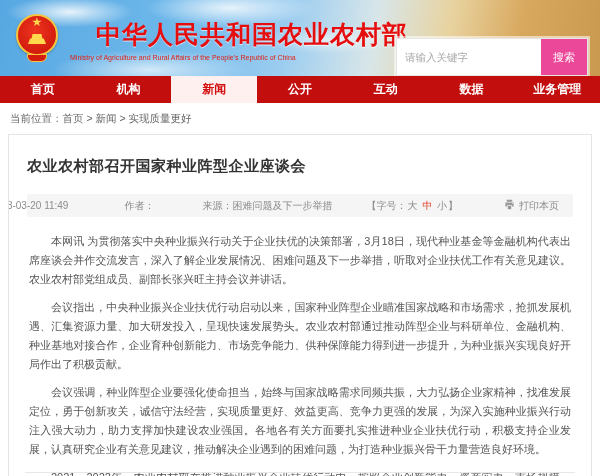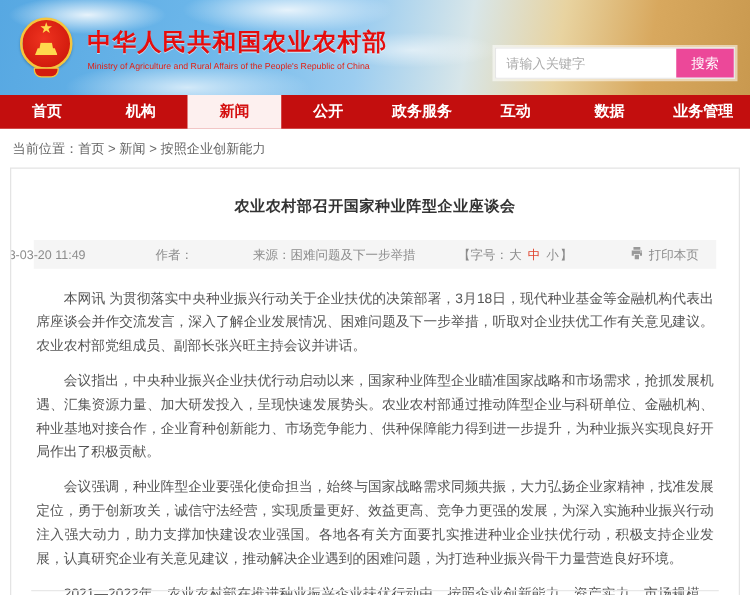--- a/index.html
+++ b/index.html
@@ -21,45 +21,45 @@
   .emblem-circle { position: absolute; left: 2px; top: 0; width: 42px; height: 42px; border-radius: 50%;
     background: radial-gradient(circle at 45% 40%, #ee3320 0%, #d31c0e 70%, #b51208 100%);
     border: 2px solid #f6c53c; box-shadow: 0 1px 2px rgba(0,0,0,.25); }
   .emblem-star { position: absolute; left: 0; top: 1px; width: 46px; text-align: center;
     color: #ffd94d; font-size: 12px; line-height: 14px; }
   .emblem-gate { position: absolute; left: 14px; top: 20px; width: 18px; height: 10px;
     background: #ffd94d; clip-path: polygon(0 100%, 12% 45%, 20% 45%, 25% 0, 75% 0, 80% 45%, 88% 45%, 100% 100%); }
   .emblem-ribbon { position: absolute; left: 13px; top: 40px; width: 20px; height: 8px;
     background: #d31c0e; border: 1px solid #f6c53c; border-radius: 0 0 6px 6px; }
   .site-titles { margin-left: 10px; }
-  .site-title { color: #e50d0d; font-weight: bold; font-size: 19px; letter-spacing: 1px;
-    text-shadow: 0 1px 0 rgba(255,255,255,.6); white-space: nowrap; }
+  .site-title { color: #e50d0d; font-weight: bold; font-size: 25px; letter-spacing: 1px;
+    text-shadow: 0 1px 0 rgba(255,255,255,.6); white-space: nowrap; margin-left: 26px; }
   .site-subtitle { color: #e02015; font-size: 7px; margin-top: 3px; white-space: nowrap; }
 
-  .search-box { position: absolute; right: 12px; top: 38px; display: flex; width: 192px; height: 25px;
+  .search-box { position: absolute; right: 12px; top: 38px; display: flex; width: 192px; height: 38px;
     background: #fff; border: 1px solid #e6e6e6; box-shadow: 0 0 0 2px rgba(255,255,255,.55); }
   .search-input { flex: 1; border: none; outline: none; padding: 0 8px; font-size: 10.5px; color: #333; min-width: 0; }
   .search-input::placeholder { color: #aaa; }
   .search-btn { width: 46px; border: none; background: #ec4899; color: #fff; font-size: 11px; cursor: pointer; }
 
   
   .nav { display: flex; width: 600px; height: 27px; background: #c30e0e; }
   .nav-item { flex: 1; display: flex; align-items: center; justify-content: center;
     color: #fff; font-size: 12px; font-weight: bold; cursor: pointer; white-space: nowrap; }
   .nav-item.active { background: #fdf0ef; color: #d40f0f; }
 
   
   .breadcrumb { padding: 9px 10px 6px 10px; font-size: 10.5px; color: #666; }
   .breadcrumb span { color: #666; }
   .crumb-link { cursor: pointer; }
 
   
   .content-box { position: relative; margin: 2px 8px 0 8px; height: 348px;
     border: 1px solid #e4e4e4; background: #fff; padding: 22px 18px 0 18px; overflow: hidden; }
-  .article-title { text-align: center; font-size: 12px; font-weight: bold; color: #333; letter-spacing: .5px; }
+  .article-title { text-align: left; font-size: 15px; font-weight: bold; color: #333; letter-spacing: .5px; }
   .meta-bar { margin-top: 18px; height: 23px; background: #f5f5f5; display: flex; align-items: center;
     font-size: 10px; color: #8c8c8c; padding: 0 14px; justify-content: flex-end; }
   .meta-date { margin-right: 56px; white-space: nowrap; }
   .meta-author { margin-right: 48px; white-space: nowrap; }
   .meta-source { margin-right: 34px; white-space: nowrap; }
   .meta-fontsize { margin-right: 46px; white-space: nowrap; }
   .fs-opt { cursor: pointer; padding: 0 1px; }
   .fs-opt.fs-mid { color: #e0432d; }
   .meta-print { display: flex; align-items: center; gap: 4px; cursor: pointer; white-space: nowrap; margin-left: auto; }
   .print-icon { display: inline-block; }
@@ -92,28 +92,27 @@
       <input class="search-input" type="text" placeholder="请输入关键字" style="">
       <button class="search-btn">搜索</button>
     </div>
   </div>
 
   <div class="nav">
     <div class="nav-item">首页</div>
     <div class="nav-item">机构</div>
     <div class="nav-item active">新闻</div>
     <div class="nav-item">公开</div>
-    <div class="nav-item">政务服务</div>
     <div class="nav-item">互动</div>
     <div class="nav-item">数据</div>
     <div class="nav-item">业务管理</div>
   </div>
 
   <div class="breadcrumb">
-    <span>当前位置：</span><span class="crumb-link">首页</span><span> &gt; </span><span class="crumb-link">新闻</span><span> &gt; </span><span>按照企业创新能力</span>
+    <span>当前位置：</span><span class="crumb-link">首页</span><span> &gt; </span><span class="crumb-link">新闻</span><span> &gt; </span><span>实现质量更好</span>
   </div>
 
   <div class="content-box">
     <div class="article-title">农业农村部召开国家种业阵型企业座谈会</div>
 
     <div class="meta-bar">
       <span class="meta-date"><span>日期：</span><span>2023-03-20 11:49</span></span>
       <span class="meta-author">作者：</span>
       <span class="meta-source"><span>来源：</span><span>困难问题及下一步举措</span></span>
       <span class="meta-fontsize"><span>【字号：</span><span class="fs-opt">大</span> <span class="fs-opt fs-mid">中</span> <span class="fs-opt">小</span><span>】</span></span>

